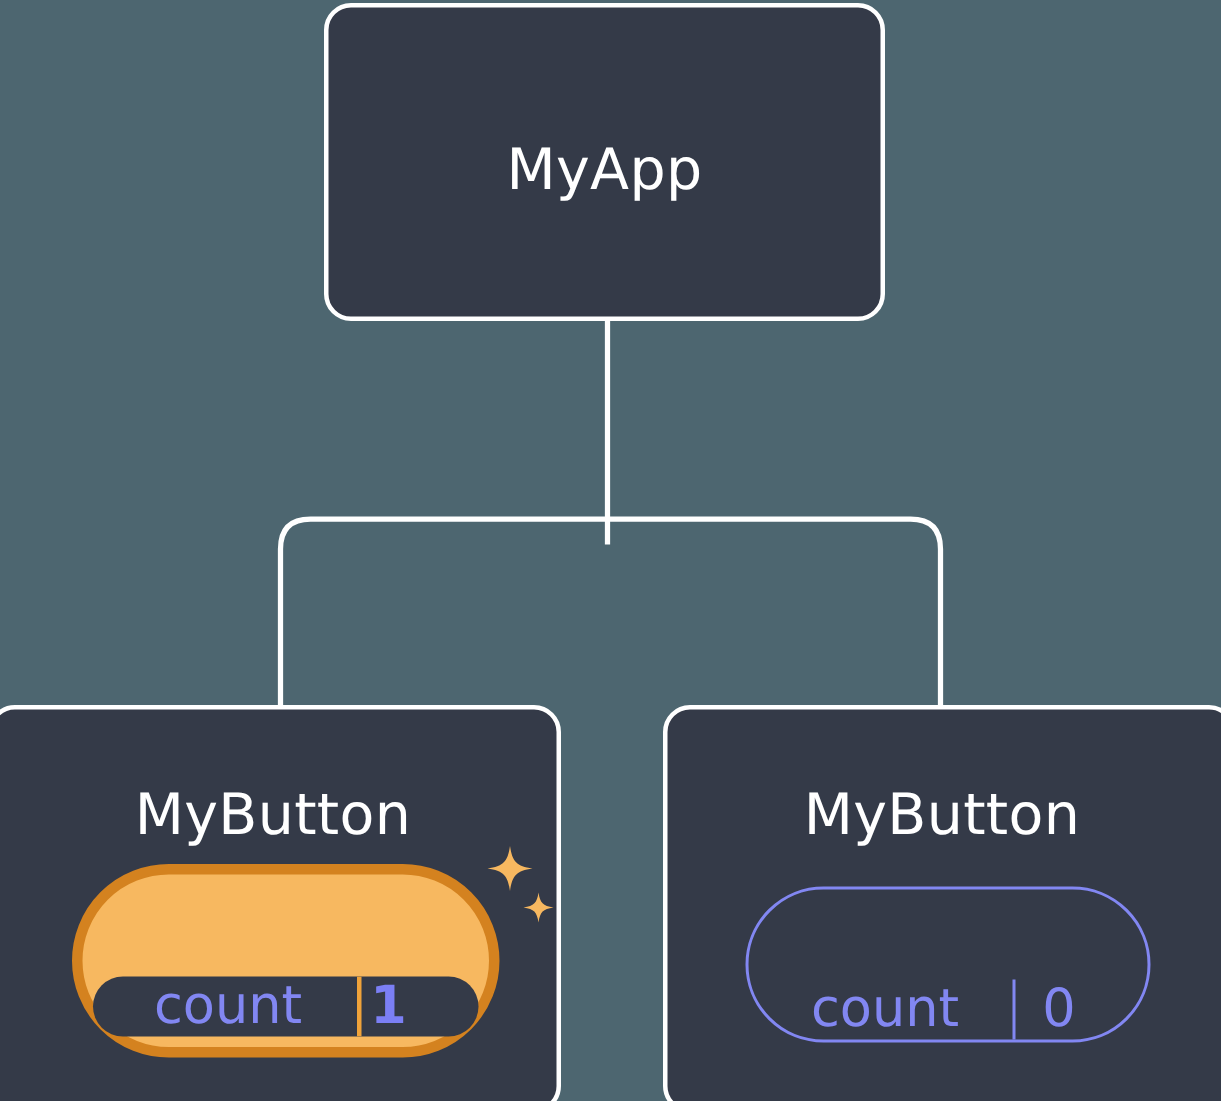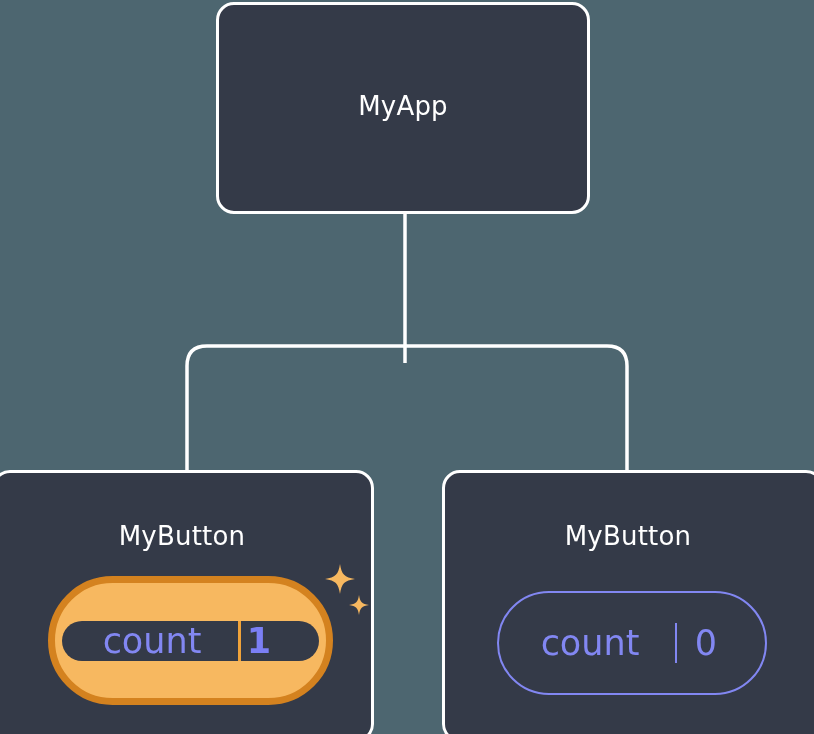--- a/index.html
+++ b/index.html
@@ -66,21 +66,21 @@
     width: 382px;
     height: 272px;
   }
 
   .node-title {
     position: absolute;
     left: 0;
     right: 0;
     text-align: center;
     color: #ffffff;
-    font-size: 26px;
+    font-size: 38px;
     font-weight: 400;
     letter-spacing: 0.2px;
     white-space: nowrap;
   }
 
   #card-myapp .node-title {
     top: 86px;
   }
 
   
@@ -94,21 +94,21 @@
     top: 48px;
     left: 0px;
     right: 10px;
   }
 
   
   .state-pill {
     position: absolute;
     box-sizing: border-box;
     display: flex;
-    align-items: center;
+    align-items: flex-end;
     border-radius: 999px;
   }
 
   .pill-label,
   .pill-value {
     display: flex;
     align-items: center;
     justify-content: center;
     box-sizing: border-box;
     white-space: nowrap;

